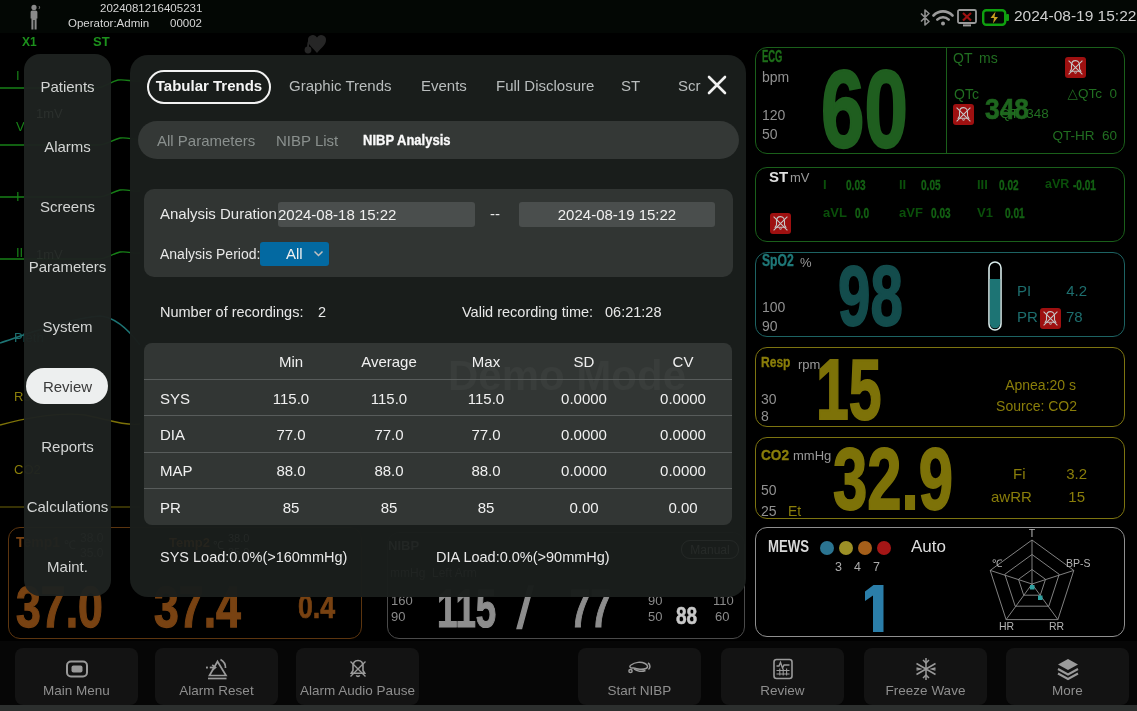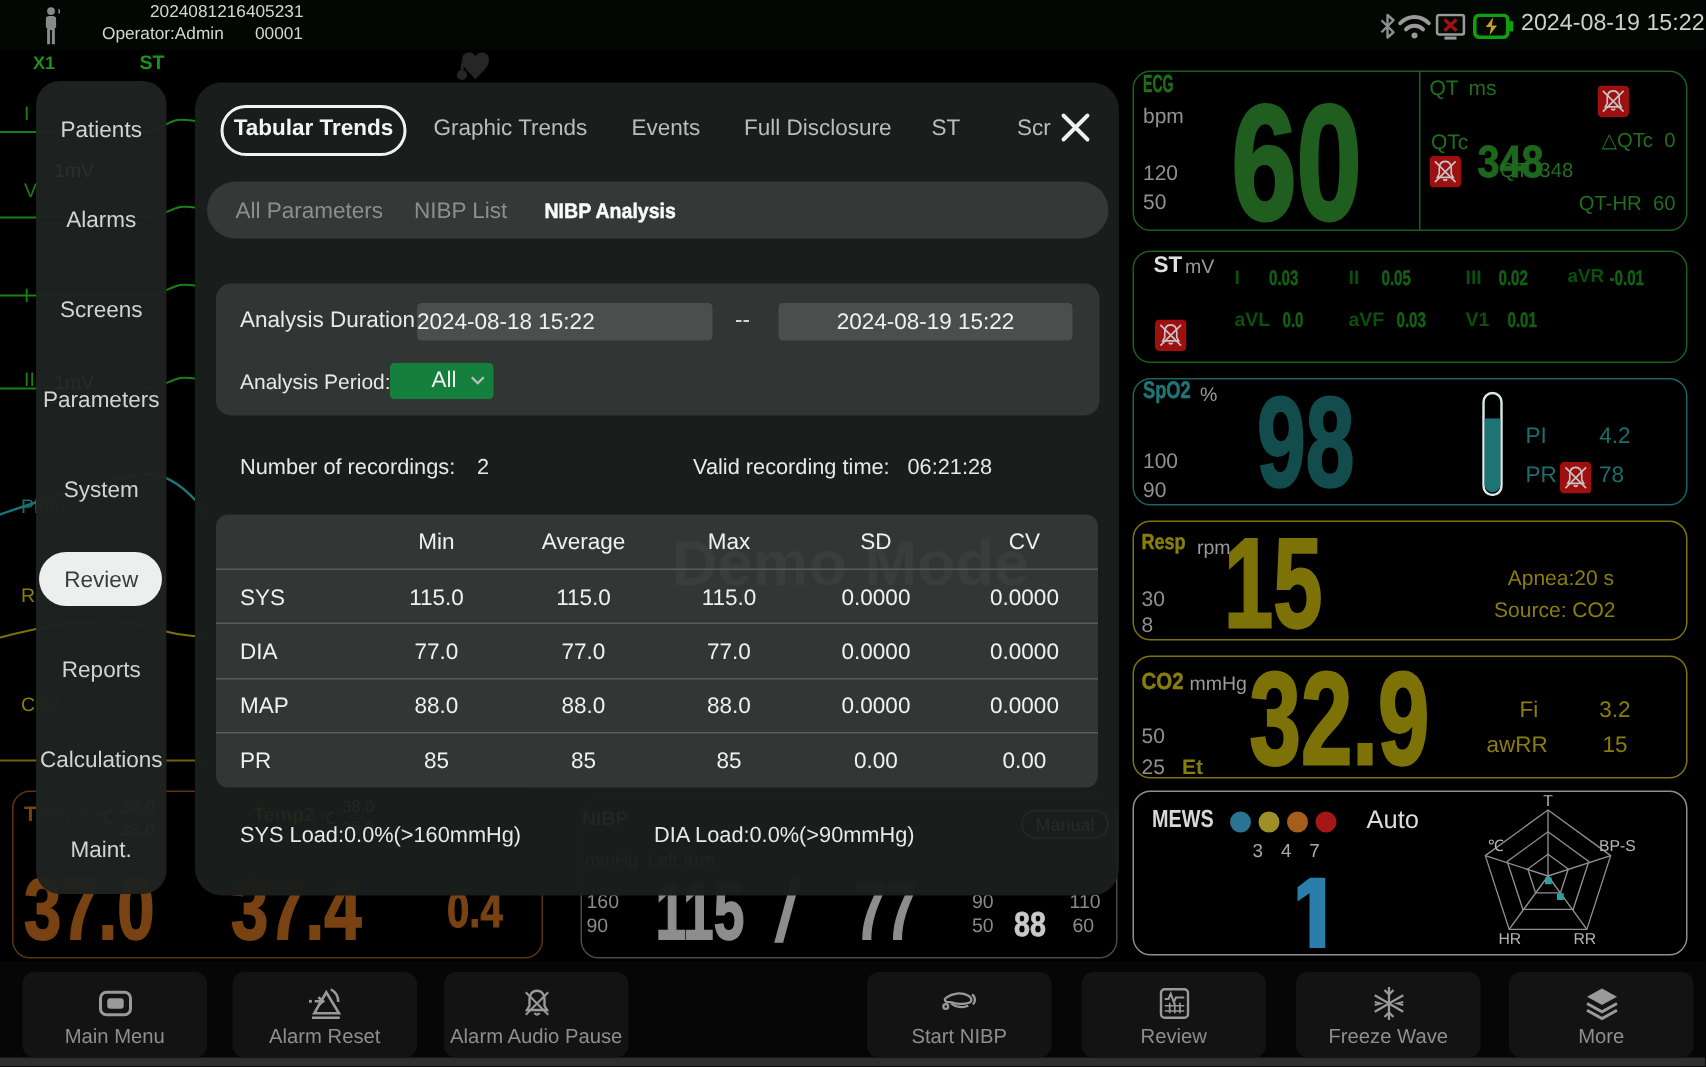--- a/index.html
+++ b/index.html
@@ -17,21 +17,21 @@
 <div id="stage">
 
 <div class="a" style="left:0;top:0;width:1137px;height:33px;background:#030704"></div>
 <svg class="a" style="left:28px;top:4px" width="14" height="27" viewBox="0 0 14 27">
  <circle cx="6" cy="3.4" r="2.6" fill="#8a8a8a"></circle>
  <path d="M2.6 8.2 C2.6 7 3.8 6.6 6 6.6 C8.2 6.6 9.4 7 9.4 8.2 L9.4 14.5 H8.6 L8.6 25.5 H6.6 L6.6 16 H5.4 L5.4 25.5 H3.4 L3.4 14.5 H2.6 Z" fill="#8a8a8a"></path>
  <path d="M11 2.2 C11.8 2.8 11.8 4 11 4.8" stroke="#8a8a8a" stroke-width="1" fill="none"></path>
 </svg>
 <div class="a" style="left:100px;top:2px;font-size:11.5px;color:#d6d6d6">2024081216405231</div>
 <div class="a" style="left:68px;top:17px;font-size:11.5px;color:#d6d6d6">Operator:Admin</div>
-<div class="a" style="left:170px;top:17px;font-size:11.5px;color:#d6d6d6">00001</div>
+<div class="a" style="left:170px;top:17px;font-size:11.5px;color:#d6d6d6">00002</div>
 
 <svg class="a" style="left:919px;top:9px" width="12" height="17" viewBox="0 0 12 17">
  <path d="M2 4.5 L10 12.5 L6 16 L6 1 L10 4.5 L2 12.5" stroke="#8f8f8f" stroke-width="1.6" fill="none" stroke-linejoin="round"></path>
 </svg>
 <svg class="a" style="left:932px;top:10px" width="22" height="16" viewBox="0 0 22 16">
  <path d="M1.5 5.5 A 13 13 0 0 1 20.5 5.5" stroke="#9a9a9a" stroke-width="2.6" fill="none" stroke-linecap="round"></path>
  <path d="M5.3 9.6 A 8 8 0 0 1 16.7 9.6" stroke="#9a9a9a" stroke-width="2.6" fill="none" stroke-linecap="round"></path>
  <circle cx="11" cy="13.6" r="2" fill="#9a9a9a"></circle>
 </svg>
 <svg class="a" style="left:957px;top:9px" width="20" height="18" viewBox="0 0 20 18">
@@ -169,21 +169,21 @@
 <div class="a" style="left:761px;top:408px;font-size:14px;color:#909090">8</div>
 <div class="a num" style="left:816px;top:347px;font-size:85px;color:#7d7208;transform:scaleX(.693)">15</div>
 <div class="a" style="left:926px;top:377px;width:150px;text-align:right;font-size:14px;color:#8a7e0a">Apnea:20 s</div>
 <div class="a" style="left:926px;top:398px;width:151px;text-align:right;font-size:14px;color:#8a7e0a">Source: CO2</div>
 
 <div class="tile" style="left:755px;top:437px;width:370px;height:82px;border-color:#7d7410"></div>
 <div class="a num" style="left:761px;top:447px;font-size:15.5px;color:#8a7e0a;transform:scaleX(.88)">CO2</div>
 <div class="a" style="left:793px;top:448px;font-size:13px;color:#9a9a9a">mmHg</div>
 <div class="a" style="left:761px;top:482px;font-size:14px;color:#909090">50</div>
 <div class="a" style="left:761px;top:503px;font-size:14px;color:#909090">25</div>
-<div class="a" style="left:788px;top:503px;font-size:14px;font-weight:bold;color:#8a7e0a">Et</div>
+<div class="a" style="left:788px;top:503px;font-size:14px;font-weight:normal;color:#8a7e0a">Et</div>
 <div class="a num" style="left:833px;top:435px;font-size:88px;color:#7d7208;transform:scaleX(.70)">32.9</div>
 <div class="a" style="left:1013px;top:465px;font-size:15px;color:#8a7e0a">Fi</div>
 <div class="a" style="left:1014px;top:465px;width:73px;text-align:right;font-size:15px;color:#8a7e0a">3.2</div>
 <div class="a" style="left:991px;top:488px;font-size:15px;color:#8a7e0a">awRR</div>
 <div class="a" style="left:1012px;top:488px;width:73px;text-align:right;font-size:15px;color:#8a7e0a">15</div>
 
 <div class="tile" style="left:755px;top:527px;width:370px;height:110px;border-color:#8f8f8f"></div>
 <div class="a" style="left:768px;top:537px;font-size:16.5px;font-weight:bold;color:#d8d8d8;transform:scaleX(.8);transform-origin:left top;display:inline-block">MEWS</div>
 <div class="a" style="left:820px;top:541px;width:14px;height:14px;border-radius:50%;background:#2b7491"></div>
 <div class="a" style="left:839px;top:541px;width:14px;height:14px;border-radius:50%;background:#9c9026"></div>
@@ -313,21 +313,21 @@
 <div class="a" style="left:157px;top:132px;font-size:15px;color:#8a908e">All Parameters</div>
 <div class="a" style="left:276px;top:132px;font-size:15px;color:#8a908e">NIBP List</div>
 <div class="a num" style="left:363px;top:133px;font-size:14px;color:#fafafa;transform:scaleX(.93)">NIBP Analysis</div>
 
 <div class="a" style="left:144px;top:189px;width:589px;height:88px;background:#313533;border-radius:10px"></div>
 <div class="a" style="left:160px;top:205px;font-size:15px;color:#e8e8e8">Analysis Duration:</div>
 <div class="a" style="left:278px;top:202px;width:197px;height:25px;background:#4a4e4d;border-radius:3px;text-align:left;font-size:15px;color:#f0f0f0;line-height:25px">2024-08-18 15:22</div>
 <div class="a" style="left:490px;top:205px;font-size:15px;color:#e8e8e8">--</div>
 <div class="a" style="left:519px;top:202px;width:196px;height:25px;background:#4a4e4d;border-radius:3px;text-align:center;font-size:15px;color:#f0f0f0;line-height:25px">2024-08-19 15:22</div>
 <div class="a" style="left:160px;top:246px;font-size:14px;color:#e8e8e8">Analysis Period:</div>
-<div class="a" style="left:260px;top:242px;width:69px;height:24px;background:#15803d;border-radius:3px;font-size:15px;color:#f0f0f0;line-height:24px;text-align:center;padding-left:3px">All</div>
+<div class="a" style="left:260px;top:242px;width:69px;height:24px;background:#0369a1;border-radius:3px;font-size:15px;color:#f0f0f0;line-height:24px;text-align:left;padding-left:26px">All</div>
 <svg class="a" style="left:313px;top:250px" width="11" height="8" viewBox="0 0 11 8">
       <path d="M1.5 1.5 L5.5 5.5 L9.5 1.5" stroke="#c0c0c0" stroke-width="1.5" fill="none"></path>
     </svg>
 
 <div class="a" style="left:160px;top:304px;font-size:14.5px;color:#e8e8e8">Number of recordings:</div>
 <div class="a" style="left:318px;top:304px;font-size:14.5px;color:#e8e8e8">2</div>
 <div class="a" style="left:462px;top:304px;font-size:14.5px;color:#e8e8e8">Valid recording time:</div>
 <div class="a" style="left:605px;top:304px;font-size:14.5px;color:#e8e8e8">06:21:28</div>
 
 <div class="a" style="left:144px;top:343px;width:588px;height:182px;background:#323634;border-radius:8px"></div>

